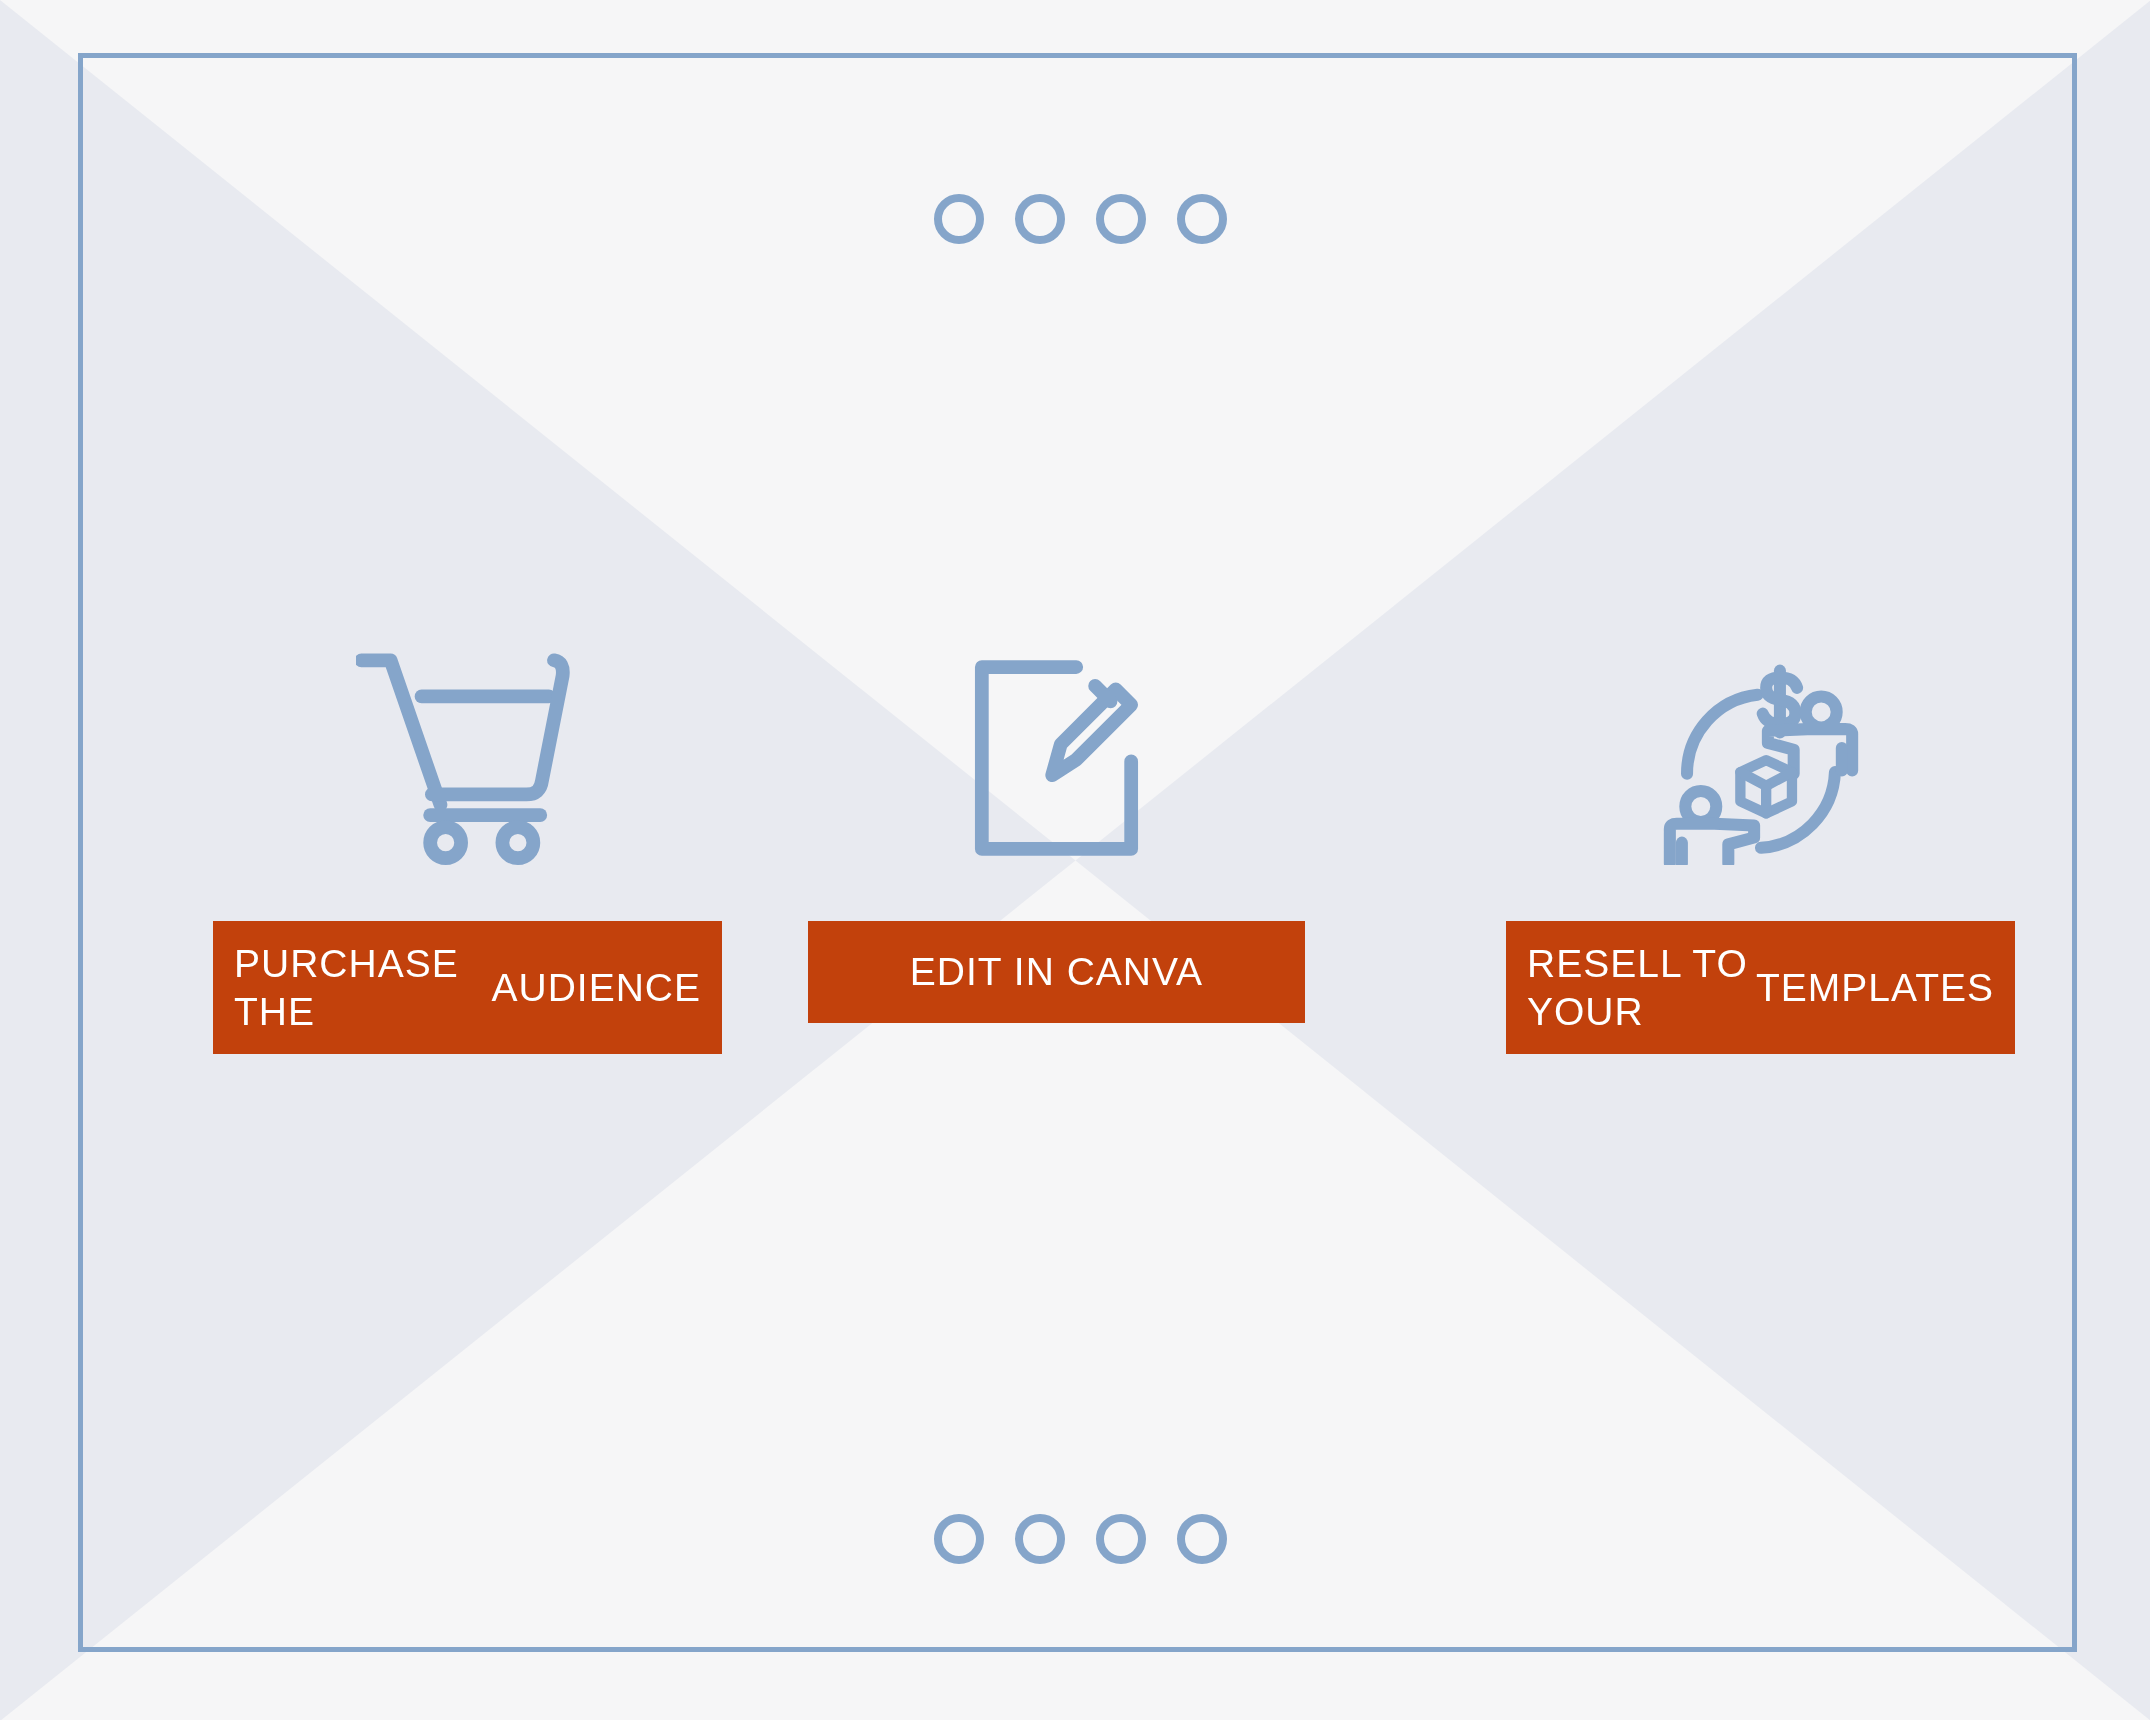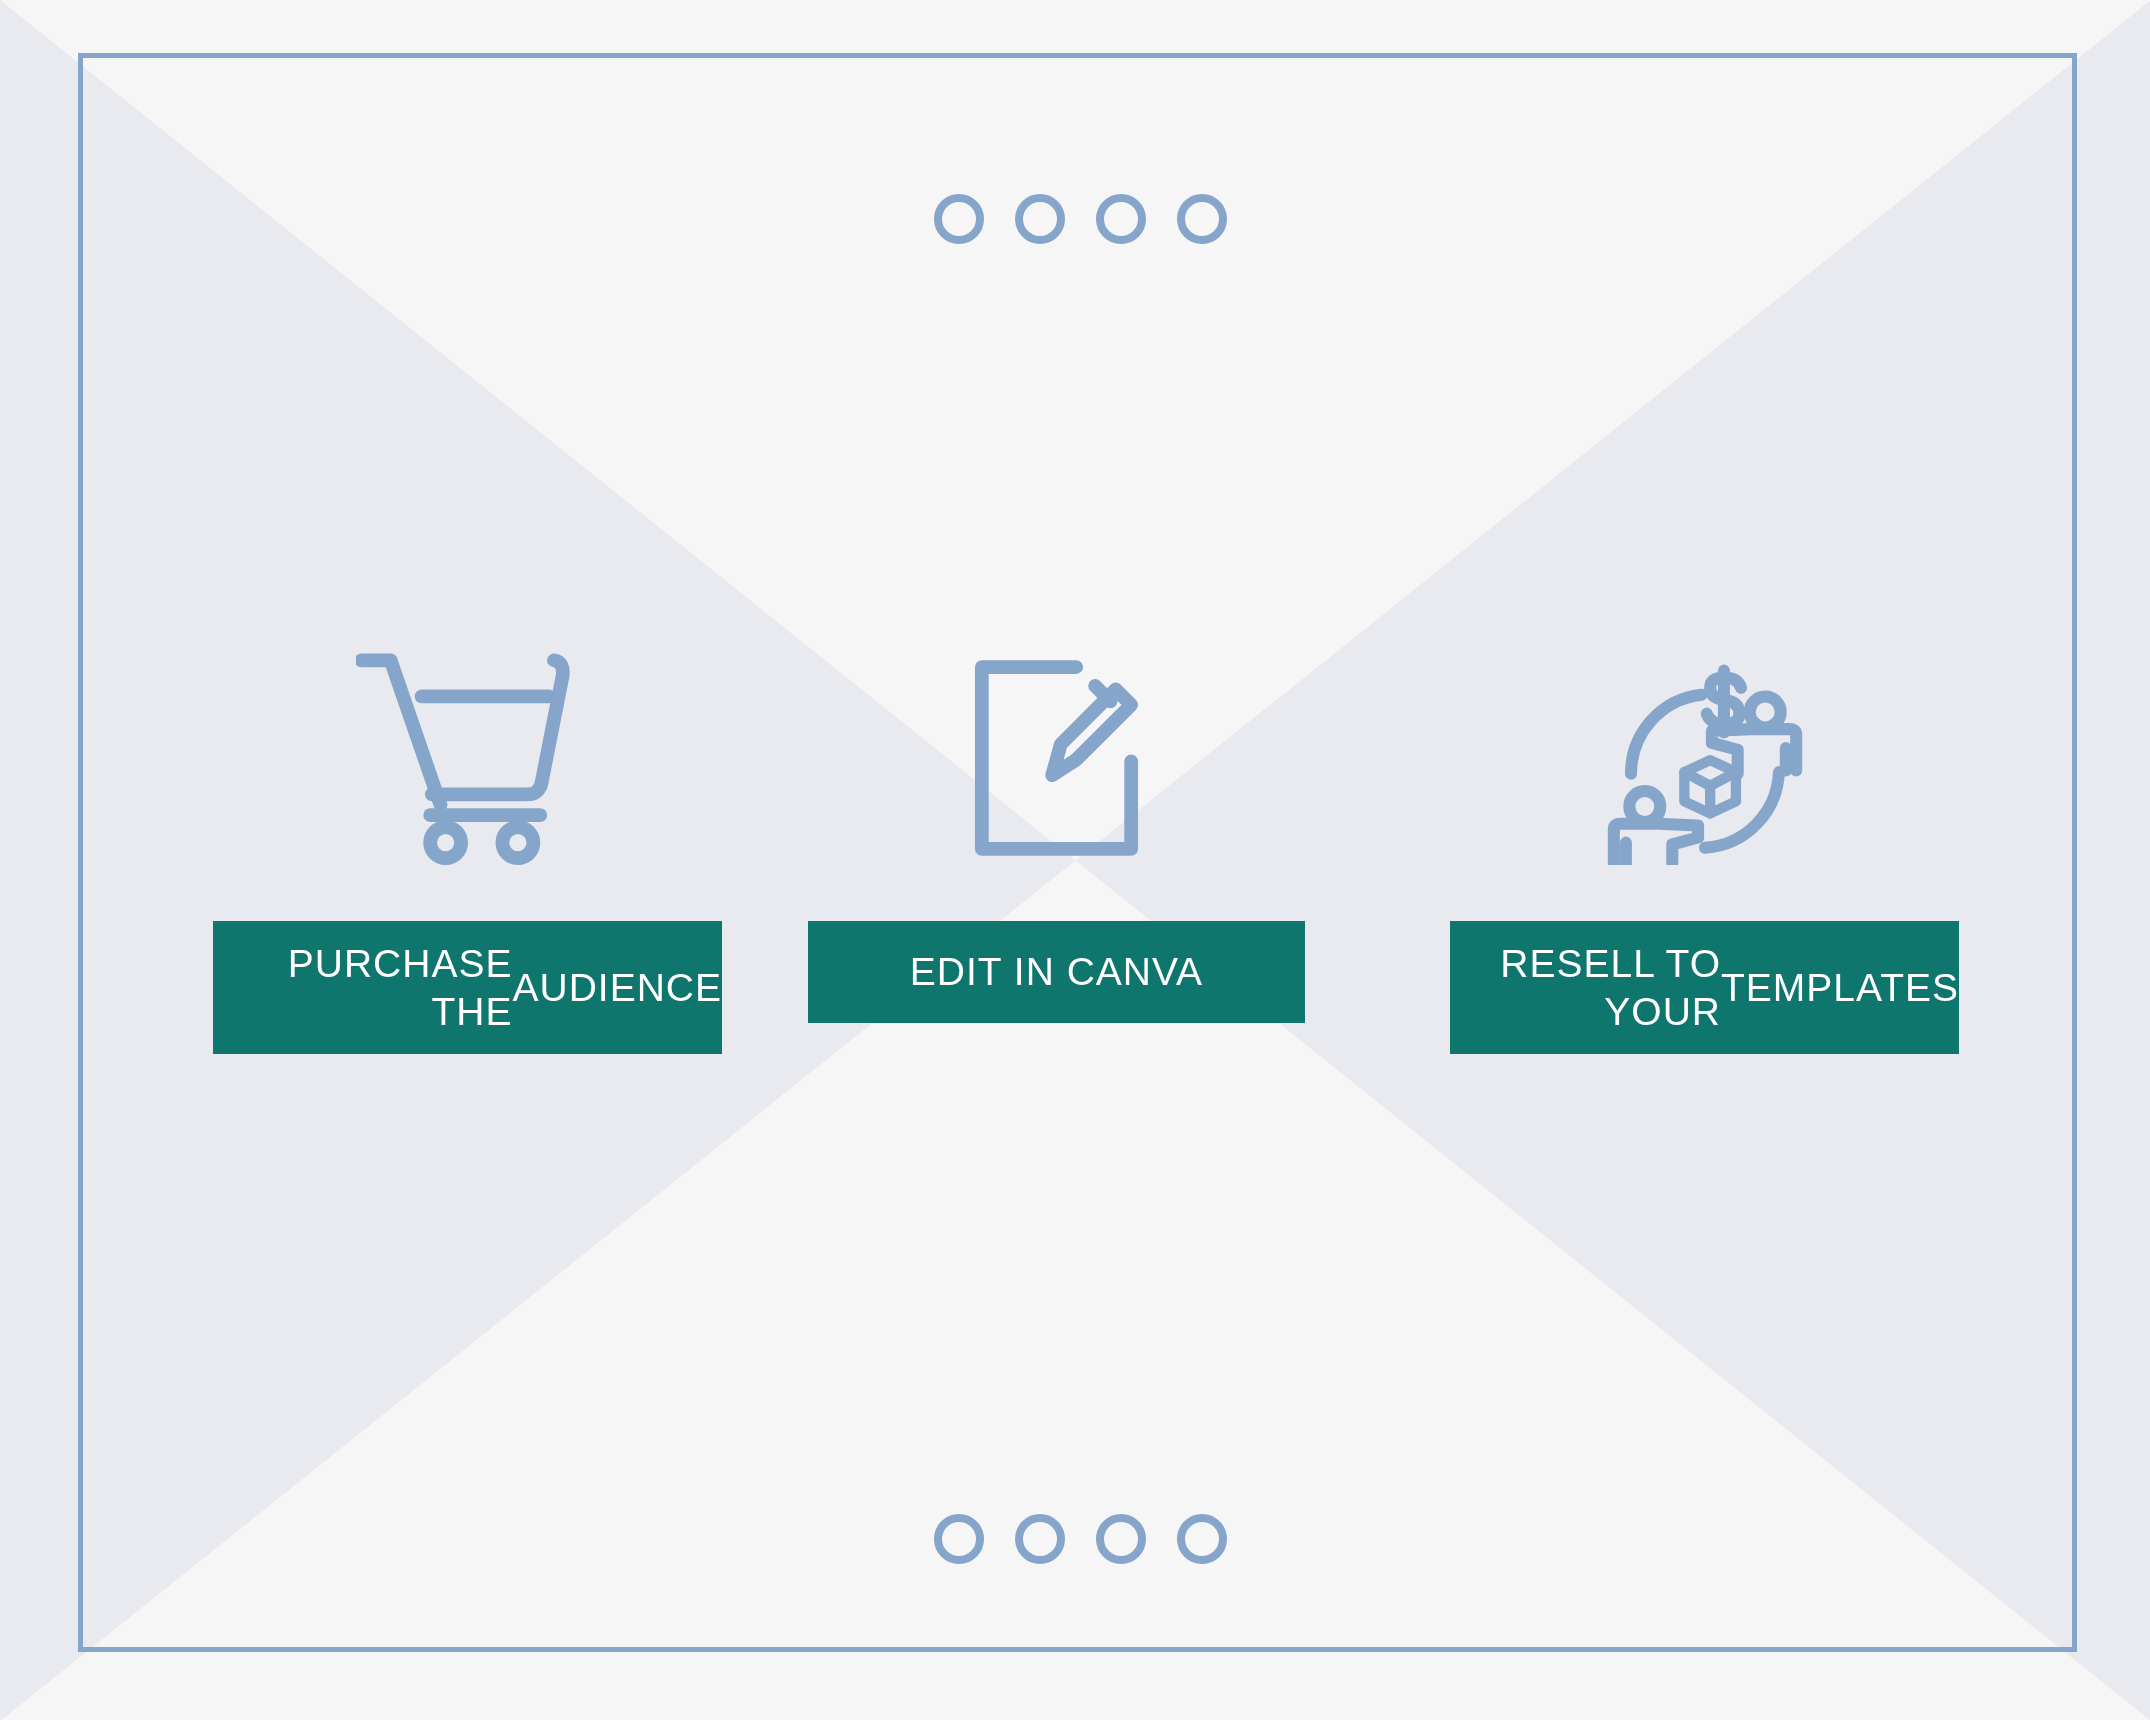--- a/index.html
+++ b/index.html
@@ -68,42 +68,42 @@
 
   .step {
     position:absolute;
     top:0;
     display:flex;
     flex-direction:column;
     align-items:center;
   }
   #step-1 { left:213px;  width:509px; }
   #step-2 { left:808px;  width:497px; }
-  #step-3 { left:1450px; width:509px; }
+  #step-3 { left:1506px; width:509px; }
 
   .step-icon {
     height:327px;
     display:flex;
     align-items:center;
     justify-content:center;
   }
   .step-icon svg { display:block; }
 
   .step-button {
     width:100%;
-    background:#0f766e;
+    background:#c2410c;
     color:#ffffff;
     border:none;
     font-family:"Liberation Sans", sans-serif;
     font-size:39px;
     font-weight:400;
     letter-spacing:1px;
     line-height:1.22;
-    text-align:right;
-    padding:19px 0;
+    text-align:left;
+    padding:19px 21px;
     cursor:pointer;
     display:flex;
     align-items:center;
     justify-content:center;
     min-height:102px;
   }
   #step-2 .step-button { min-height:102px; }
 </style>
 </head>
 <body>

